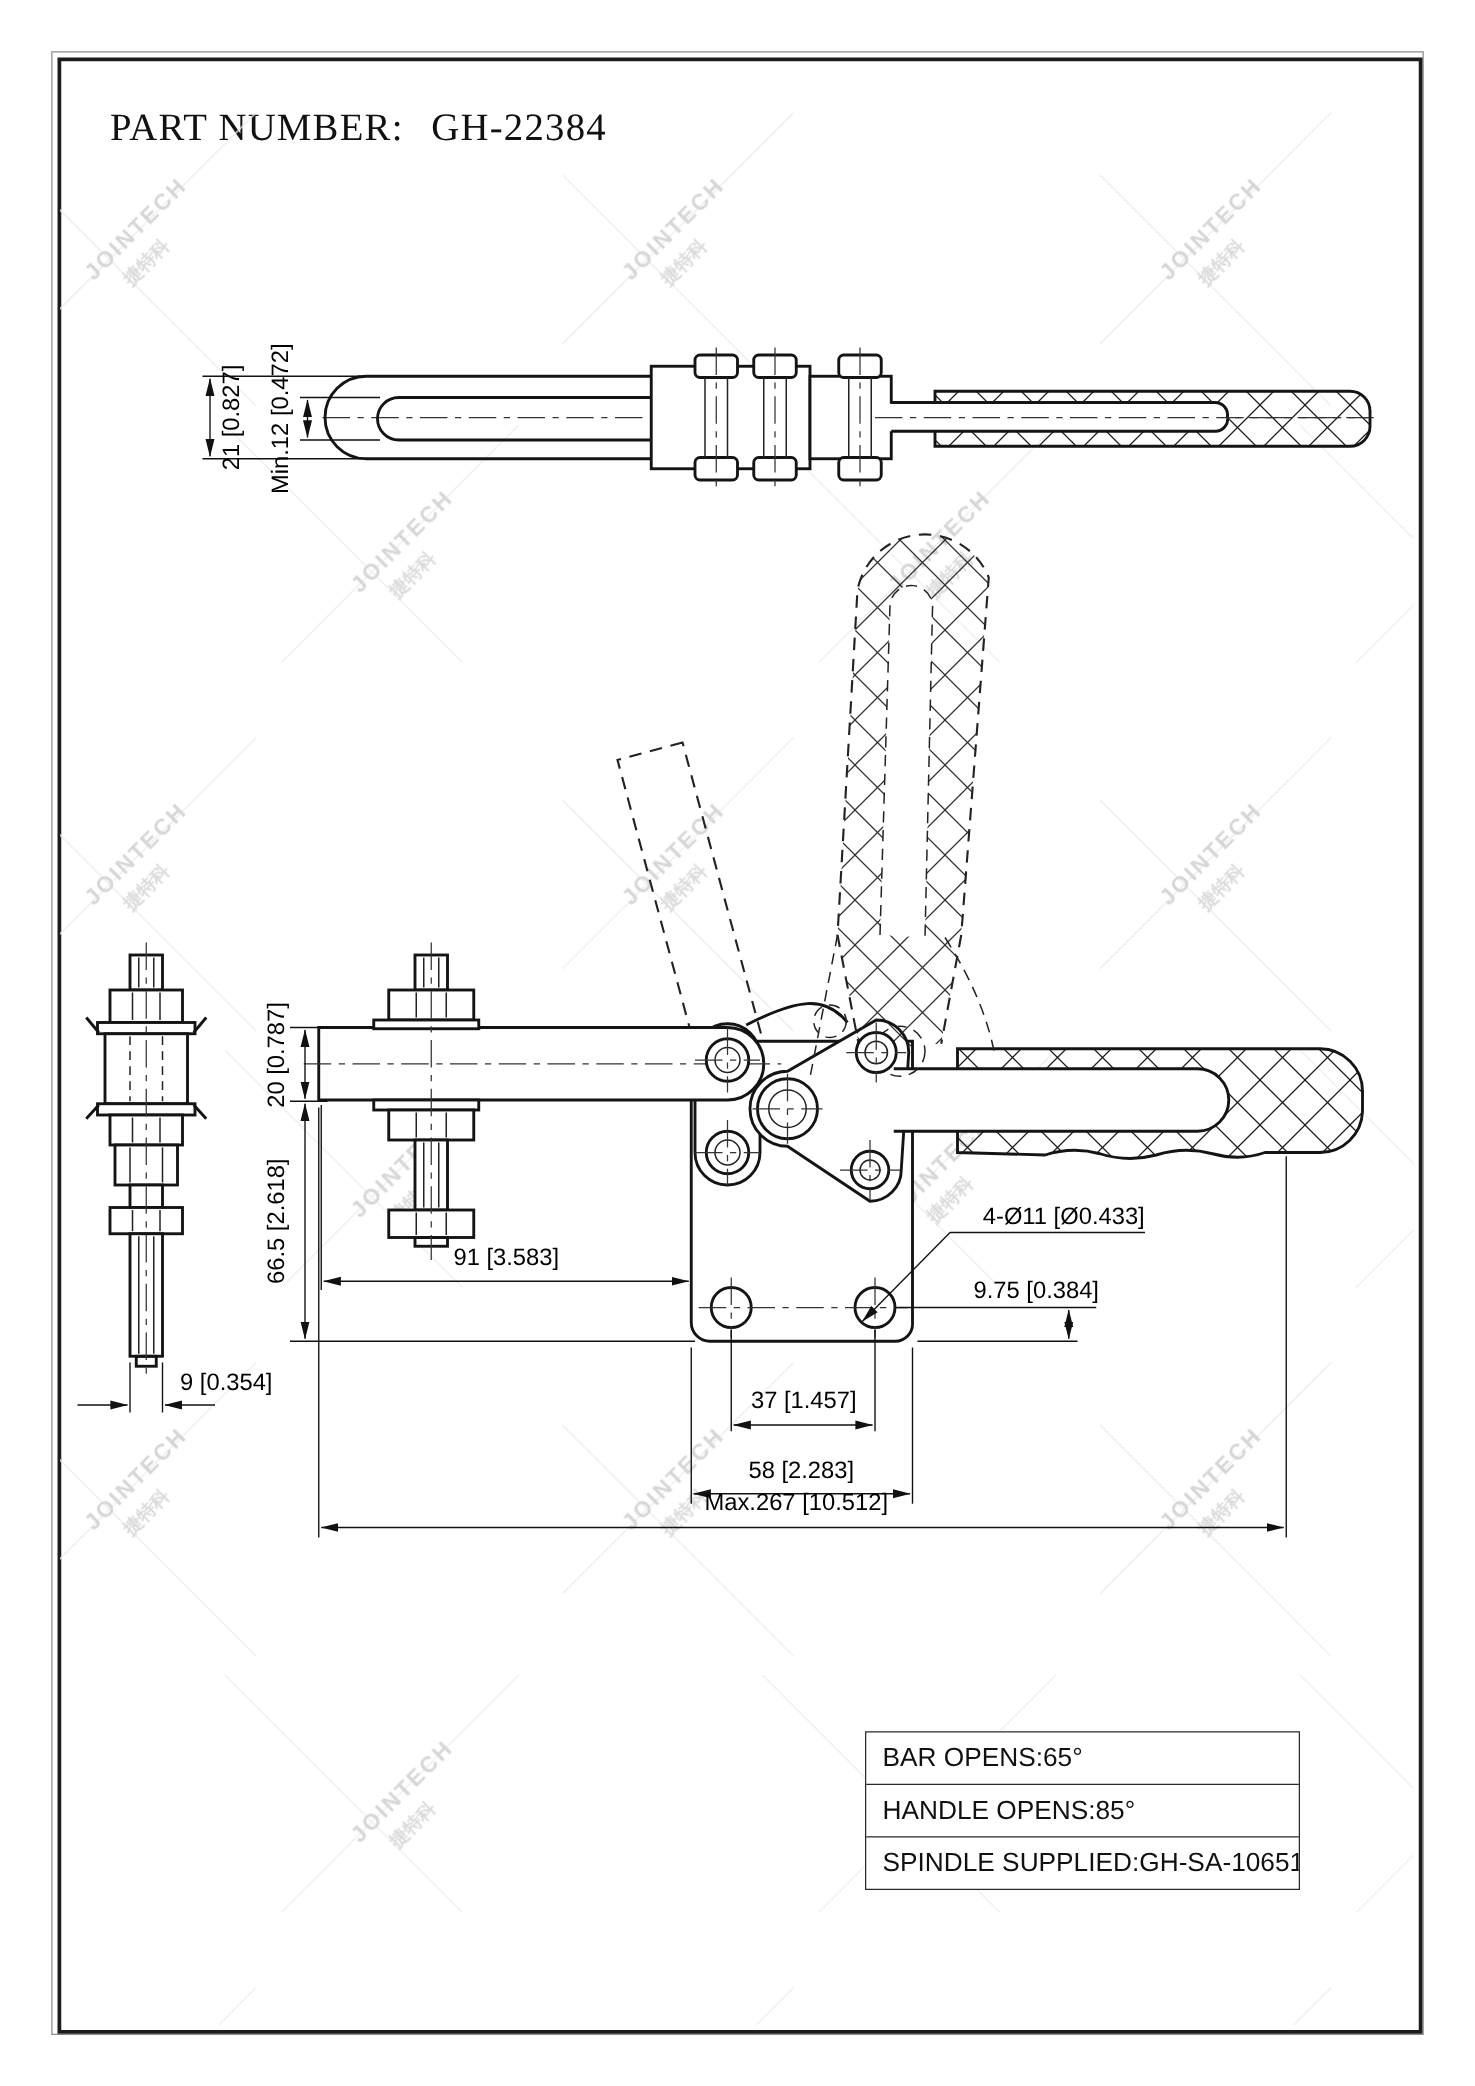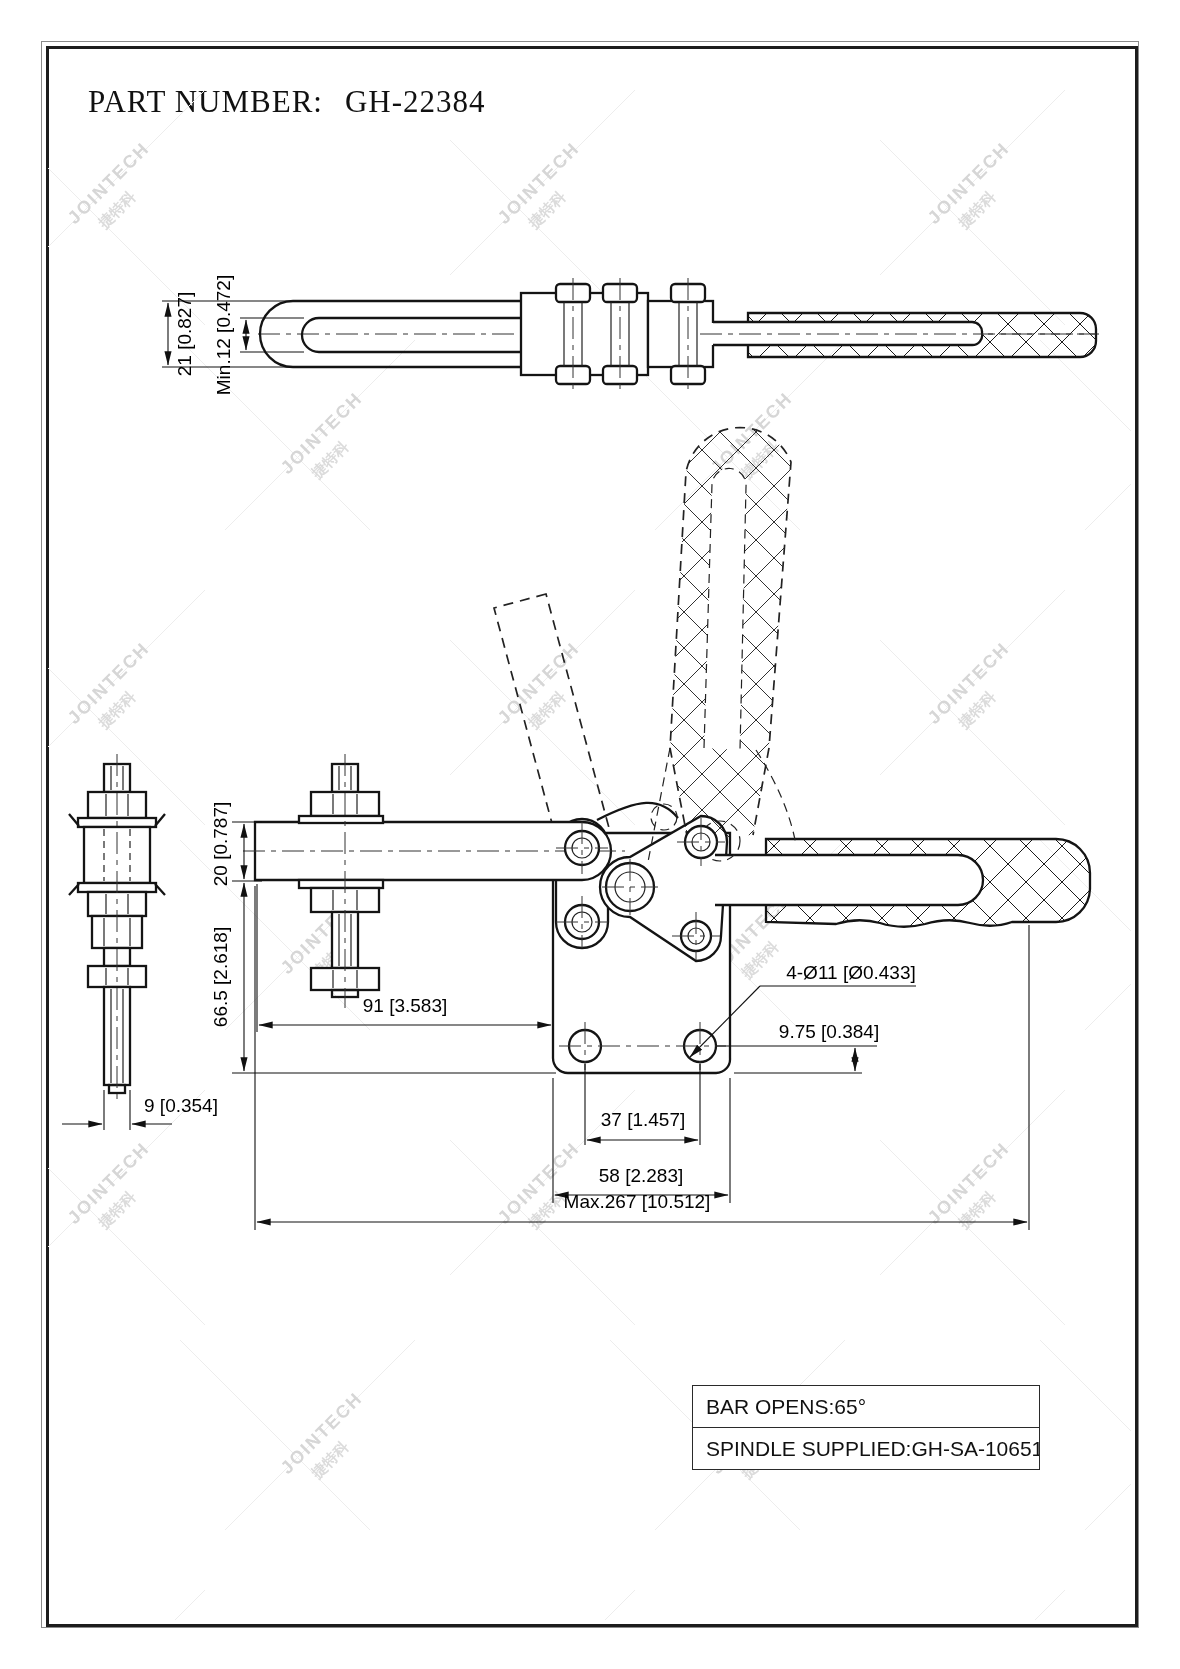--- a/index.html
+++ b/index.html
@@ -241,16 +241,17 @@
 
       <path class="dim" d="M104,1090 V1130 M130,1090 V1130"></path>
       <line class="dim" x1="62" y1="1124" x2="102" y2="1124" marker-end="url(#arr)"></line>
       <line class="dim" x1="172" y1="1124" x2="132" y2="1124" marker-end="url(#arr)"></line>
       <text class="dtxt" text-anchor="middle" x="181" y="1112">9 [0.354]</text>
     </g>
   </svg>
 
   <div class="spec-table">
     <div class="spec-row">BAR OPENS:65°</div>
+    <div class="spec-row">HANDLE OPENS:85°</div>
     <div class="spec-row">SPINDLE SUPPLIED:GH-SA-106515</div>
   </div>
 
 </div>
 
 </body></html>

